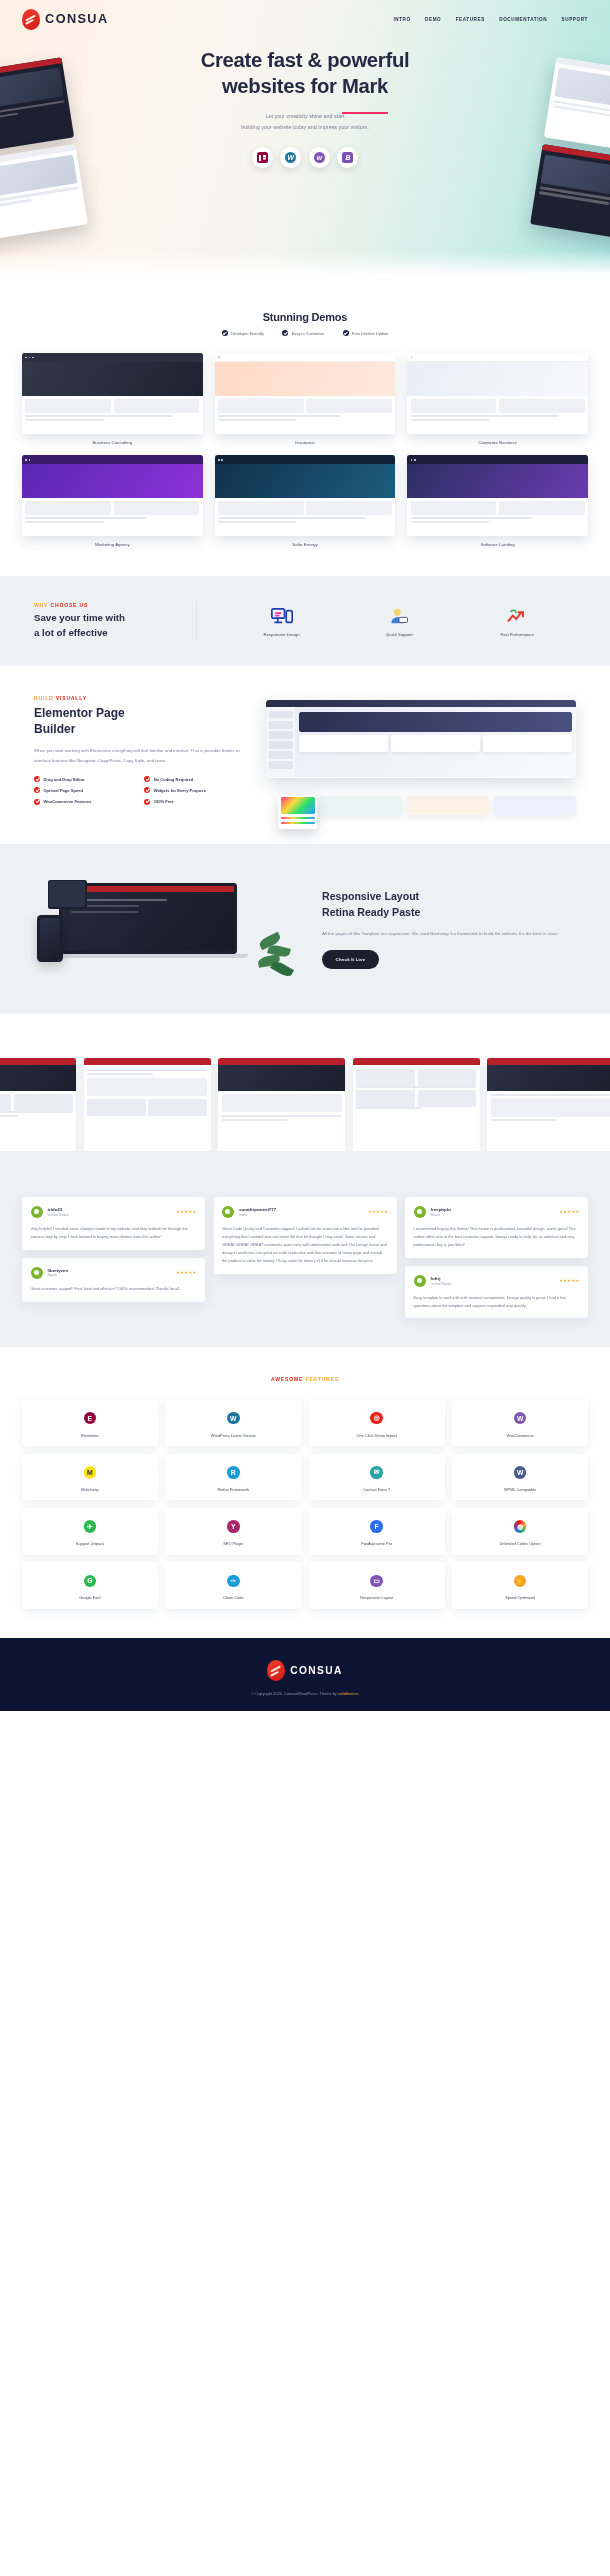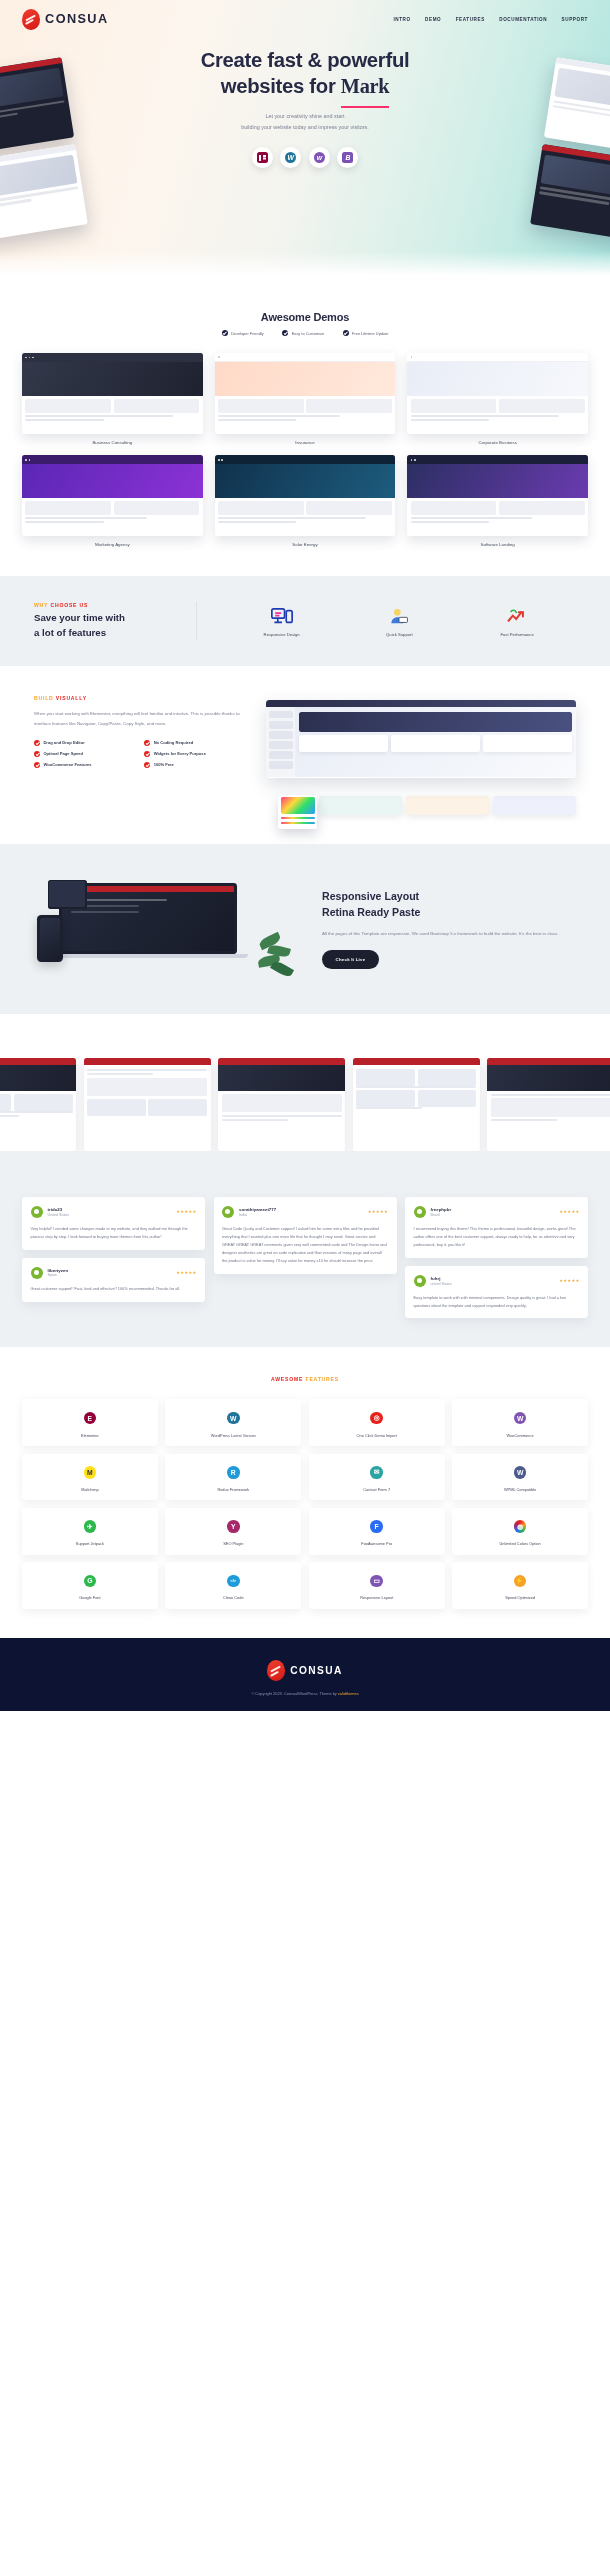--- a/index.html
+++ b/index.html
@@ -34,21 +34,21 @@
   .nav-links { display:flex; gap:14.4px; }
   .nav-links a {
     font-size:4.6px; font-weight:700; letter-spacing:0.6px;
     color:#2a2d45; text-decoration:none;
   }
   .hero-center { position:relative; z-index:5; text-align:center; padding-top:18.6px; }
   .hero-title {
     font-size:20.3px; line-height:1.28; font-weight:700; color:#272a44;
     letter-spacing:-0.3px;
   }
-  .hero-title .mark { border-bottom:2.5px solid #fd2e6a; padding-bottom:9px;font-family:Liberation Serif, serif; }
+  .hero-title .mark { border-bottom:2.5px solid #fd2e6a; padding-bottom:15px; }
   .hero-sub {
     margin-top:11px; font-size:5.4px; line-height:2.1; color:#7a7f92; font-weight:400;
   }
   .hero-icons { margin-top:13.6px; display:flex; justify-content:center; gap:7.6px; }
   .hero-icon {
     width:21px; height:21px; border-radius:50%; background:#fff;
     box-shadow:0 2.5px 7.6px rgba(40,50,80,.14);
     display:flex; align-items:center; justify-content:center;
   }
   .hi-glyph { width:11px; height:11px; border-radius:2.5px; display:block; }
@@ -350,21 +350,21 @@
           </span>
         <span class="hero-icon">
             <i class="hi-glyph hi-bs"></i>
           </span>
       </div>
     </div>
     <div class="hero-fade"></div>
   </section>
 
   <section class="sec sec-center">
-    <h2 class="sec-title">Awesome Demos</h2>
+    <h2 class="sec-title">Stunning Demos</h2>
     <div class="pill-row">
       <div class="pill">
         <i class="tick"></i>
         <span>Developer Friendly</span>
       </div>
       <div class="pill">
         <i class="tick"></i>
         <span>Easy to Customize</span>
       </div>
       <div class="pill">
@@ -483,21 +483,21 @@
       </div>
     </div>
   </section>
 
   <section class="band-gray">
     <div class="why">
       <div class="why-left">
         <div class="eyebrow why-eyebrow"><span>WHY </span><i>CHOOSE US</i></div>
         <div class="why-title">
           <span>Save your time with</span><br>
-          <span>a lot of features</span>
+          <span>a lot of effective</span>
         </div>
       </div>
       <div class="why-div"></div>
       <div class="why-right">
         <div class="why-item">
           <div class="why-ico">
             <svg width="22" height="17" viewBox="0 0 26 20">
               <rect x="1" y="1" width="15" height="11" rx="2" fill="none" stroke="#1f3bb3" stroke-width="2"></rect>
               <rect x="18" y="3" width="7" height="14" rx="2" fill="none" stroke="#1f3bb3" stroke-width="2"></rect>
               <path d="M5 6h7M5 9h5" stroke="#e8339a" stroke-width="2"></path>
@@ -527,20 +527,24 @@
           <div class="why-lbl">Fast Performance</div>
         </div>
       </div>
     </div>
   </section>
 
   <section>
     <div class="elem">
       <div class="elem-left">
         <div class="eyebrow elem-eyebrow"><span>BUILD </span><i>VISUALLY</i></div>
+        <h2 class="elem-title">
+          <span>Elementor Page</span><br>
+          <span>Builder</span>
+        </h2>
         <p class="elem-desc">When you start working with Elementor, everything will feel familiar and intuitive. This is possible thanks to interface features like Navigator, Copy/Paste, Copy Style, and more.</p>
         <div class="elem-list">
           <div class="elem-li">
               <i class="rtick"></i>
               <span>Drag and Drop Editor</span>
             </div>
           <div class="elem-li">
               <i class="rtick"></i>
               <span>No Coding Required</span>
             </div>

